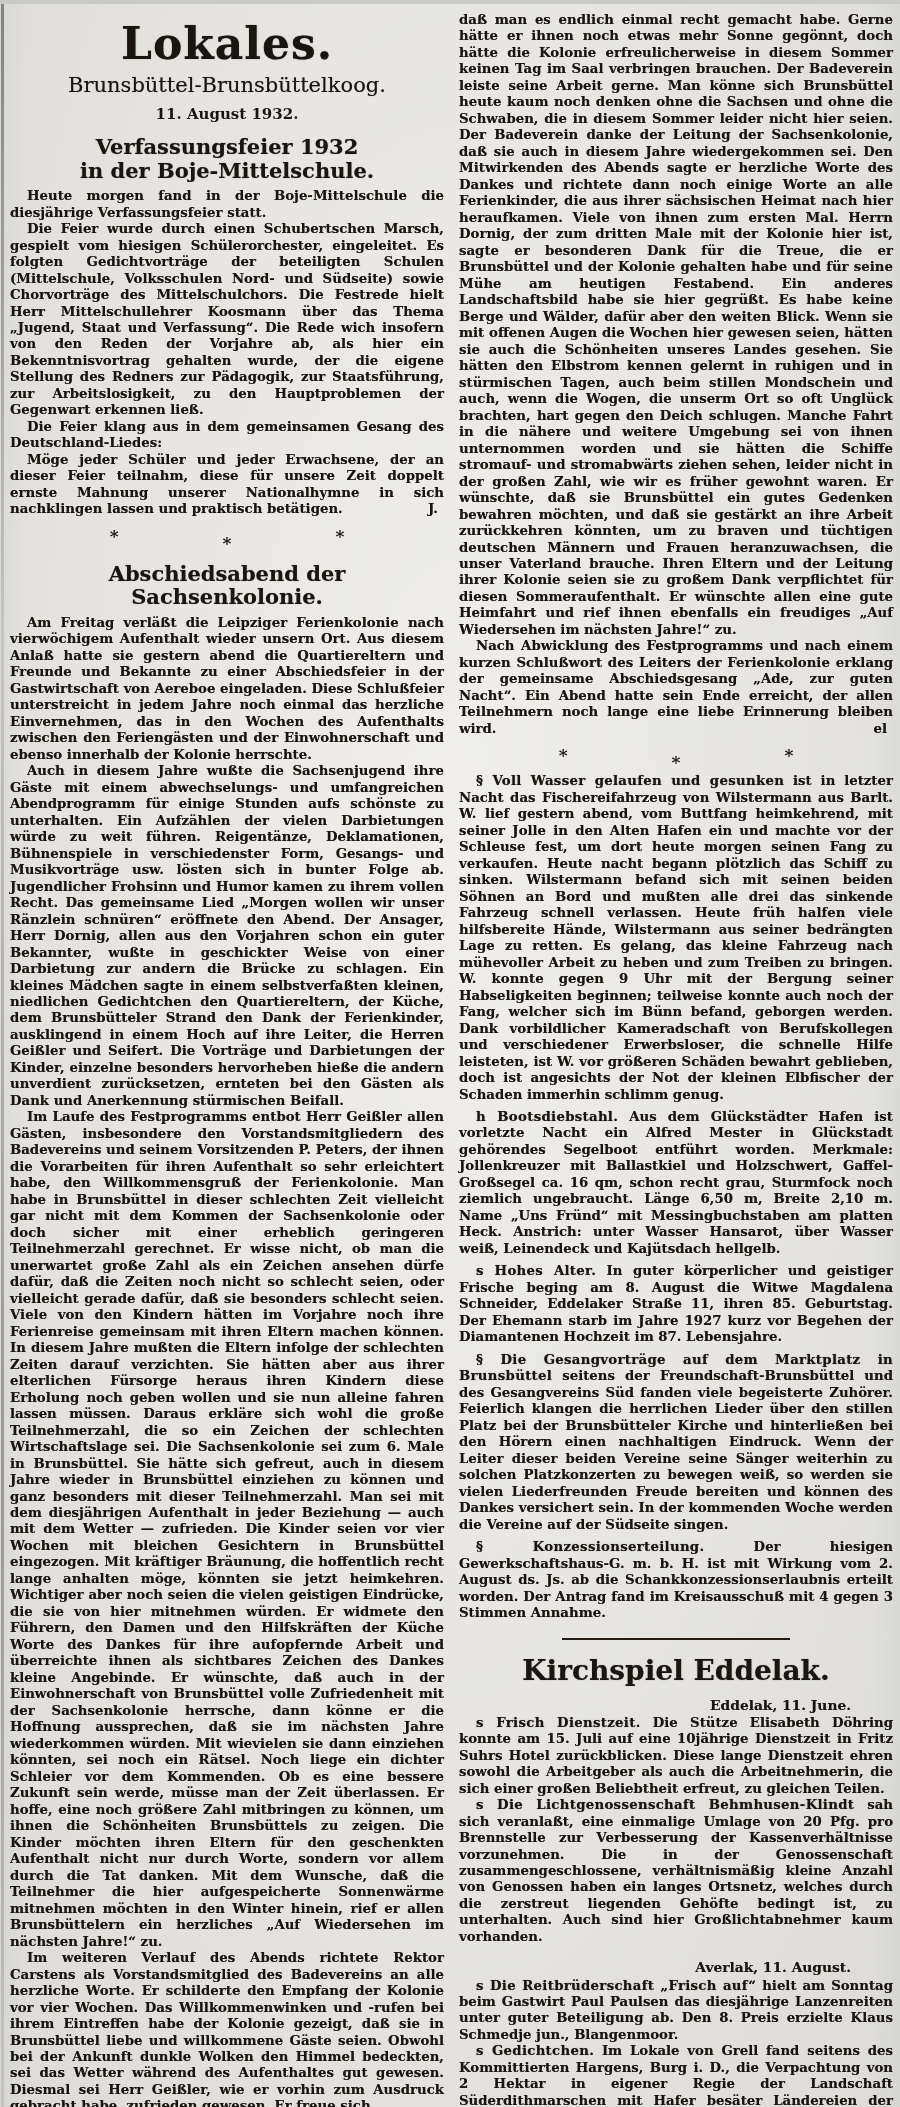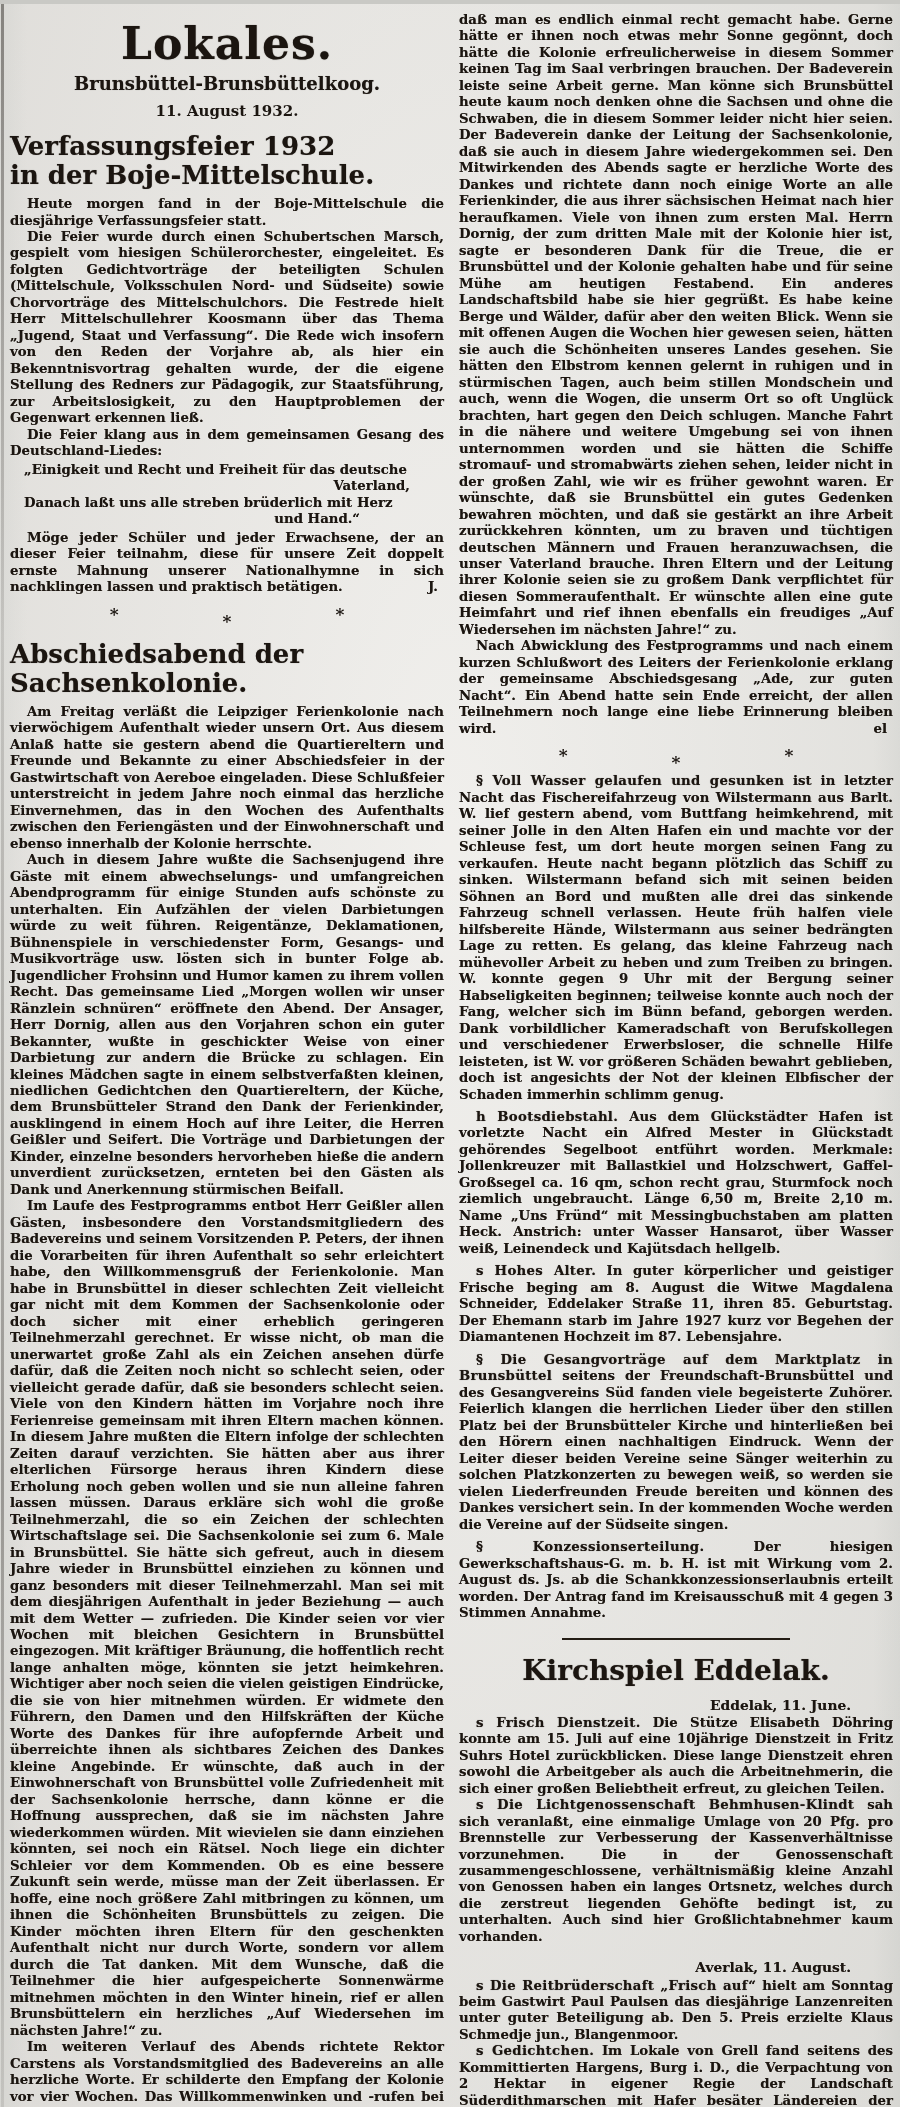--- a/index.html
+++ b/index.html
@@ -29,32 +29,32 @@
 
   
   .masthead-title{
     margin:10px 0 2px 0;
     font-size:44px;line-height:1;
     text-align:center;font-weight:bold;letter-spacing:1px;
     text-shadow:0 0 1px rgba(20,14,8,0.55);
   }
   .masthead-sub{
     margin:8px 0 2px 0;
-    font-size:18px;line-height:1.1;
-    text-align:center;font-weight:bold;
+    font-size:21px;line-height:1.1;
+    text-align:center;font-weight:normal;
     text-shadow:0 0 0.7px rgba(20,14,8,0.5);
   }
   .masthead-date{
     margin:8px 0 4px 0;
     font-size:15px;text-align:center;font-weight:bold;
   }
   .art-head{
     margin:12px 0 6px 0;
-    font-size:26px;line-height:1.12;
-    font-weight:bold;
+    font-size:21px;line-height:1.12;
+    text-align:center;font-weight:bold;
     text-shadow:0 0 0.8px rgba(20,14,8,0.5);
   }
   .body-text{
     font-size:13.3px;line-height:1.24;
     text-align:justify;font-weight:bold;
     text-shadow:0 0 0.35px rgba(25,18,10,0.55);
     hyphens:auto;-webkit-hyphens:auto;
   }
   .body-text p{margin:0;text-indent:17px;}
   .body-text p.noindent{text-indent:0;}
@@ -101,26 +101,20 @@
 
       <h3 class="art-head">
         <span>Verfassungsfeier 1932</span><br>
         <span>in der Boje-Mittelschule.</span>
       </h3>
 
       <div class="body-text">
         <p>Heute morgen fand in der Boje-Mittelschule die diesjährige Verfassungsfeier statt.</p>
         <p>Die Feier wurde durch einen Schubertschen Marsch, gespielt vom hiesigen Schülerorchester, eingeleitet. Es folgten Gedichtvorträge der beteiligten Schulen (Mittelschule, Volksschulen Nord- und Südseite) sowie Chorvorträge des Mittelschulchors. Die Festrede hielt Herr Mittelschullehrer Koosmann über das Thema „Jugend, Staat und Verfassung“. Die Rede wich insofern von den Reden der Vorjahre ab, als hier ein Bekenntnisvortrag gehalten wurde, der die eigene Stellung des Redners zur Pädagogik, zur Staatsführung, zur Arbeitslosigkeit, zu den Hauptproblemen der Gegenwart erkennen ließ.</p>
         <p>Die Feier klang aus in dem gemeinsamen Gesang des Deutschland-Liedes:</p>
-        <div class="verse">
-          <div>„Einigkeit und Recht und Freiheit für das deutsche</div>
-          <div class="v-right">Vaterland,</div>
-          <div>Danach laßt uns alle streben brüderlich mit Herz</div>
-          <div class="v-right2">und Hand.“</div>
-        </div>
         <p><span>Möge jeder Schüler und jeder Erwachsene, der an dieser Feier teilnahm, diese für unsere Zeit doppelt ernste Mahnung unserer Nationalhymne in sich nachklingen lassen und praktisch betätigen.</span><span class="sig">J.</span></p>
       </div>
 
       <div class="stars">
         <span>*</span><span class="mid">*</span><span>*</span>
       </div>
 
       <h3 class="art-head">Abschiedsabend der Sachsenkolonie.</h3>
 
       <div class="body-text">
@@ -156,20 +150,20 @@
       <div class="rule-solid"></div>
 
       <h2 class="parish-head">Kirchspiel Eddelak.</h2>
 
       <div class="body-text">
         <div class="place-date">Eddelak, 11. June.</div>
         <p class="news"><span class="lead">s Frisch Dienstzeit.</span><span> Die Stütze Elisabeth Döhring konnte am 15. Juli auf eine 10jährige Dienstzeit in Fritz Suhrs Hotel zurückblicken. Diese lange Dienstzeit ehren sowohl die Arbeitgeber als auch die Arbeitnehmerin, die sich einer großen Beliebtheit erfreut, zu gleichen Teilen.</span></p>
         <p class="news"><span class="lead">s Die Lichtgenossenschaft Behmhusen-Klindt</span><span> sah sich veranlaßt, eine einmalige Umlage von 20 Pfg. pro Brennstelle zur Verbesserung der Kassenverhältnisse vorzunehmen. Die in der Genossenschaft zusammengeschlossene, verhältnismäßig kleine Anzahl von Genossen haben ein langes Ortsnetz, welches durch die zerstreut liegenden Gehöfte bedingt ist, zu unterhalten. Auch sind hier Großlichtabnehmer kaum vorhanden.</span></p>
         <div class="gap-md"></div>
         <div class="place-date">Averlak, 11. August.</div>
-        <p class="news"><span class="lead">s Die Reitbrüderschaft „Frisch auf“</span><span> hielt am Sonntag beim Gastwirt Paul Paulsen das diesjährige Lanzenreiten unter guter Beteiligung ab. Den 5. Preis erzielte Klaus Schmedje jun., Blangenmoor.</span></p>
+        <p class="news"><span class="lead">s Die Reitbrüderschaft „Frisch auf“</span><span> hielt am Sonntag beim Gastwirt Paul Paulsen das diesjährige Lanzenreiten unter guter Beteiligung ab. Den 8. Preis erzielte Klaus Schmedje jun., Blangenmoor.</span></p>
         <p class="news"><span class="lead">s Gedichtchen.</span><span> Im Lokale von Grell fand seitens des Kommittierten Hargens, Burg i. D., die Verpachtung von 2 Hektar in eigener Regie der Landschaft Süderdithmarschen mit Hafer besäter Ländereien der Spülfläche am Kudensee statt. Das Höchstgebot für die Ernte gab der Landmann Wiebensohn, Flethsee, mit 425 ℛℳ ab.</span></p>
       </div>
 
     </div>
 
   </div>
 </div>
 
 </body></html>

